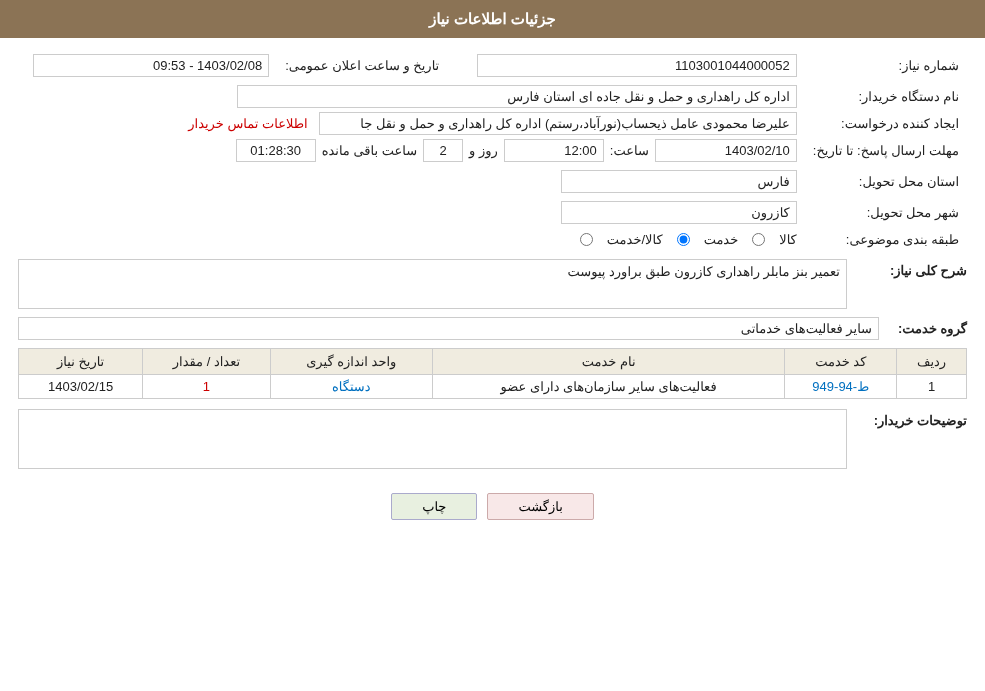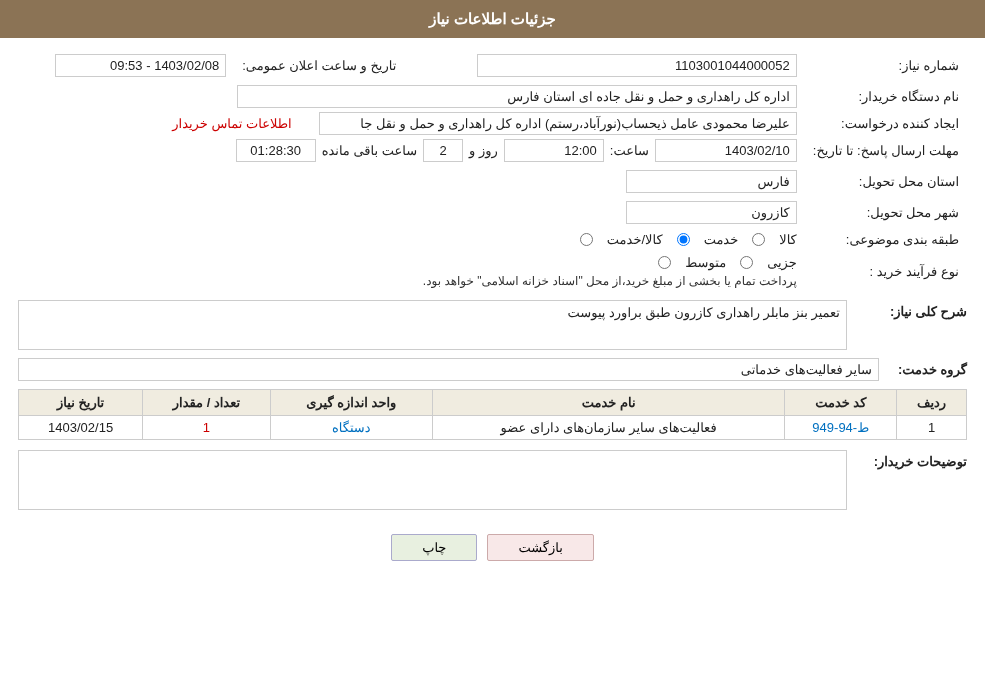--- a/index.html
+++ b/index.html
@@ -45,21 +45,21 @@
     }
     .value-box {
       border: 1px solid #ccc;
       background: #fff;
       padding: 3px 6px;
       min-height: 22px;
       display: inline-block;
       text-align: right;
     }
     .value-box.wide { width: 320px; padding-left: 17px; }
-    .value-box.medium { width: 171px; }
+    .value-box.medium { width: 236px; }
     .value-box.small { width: 142px; }
     .value-box.tiny { width: 100px; }
     .link-text {
       color: #c00;
       text-decoration: none;
     }
     .inline-group {
       display: flex;
       align-items: center;
       gap: 6px;
@@ -91,21 +91,21 @@
     .service-table {
       width: 100%;
       border-collapse: collapse;
       margin-bottom: 10px;
     }
     .service-table th {
       background: #f0ece0;
       border: 1px solid #ccc;
       padding: 5px 8px;
       text-align: center;
-      font-weight: bold;
+      font-weight: normal;
     }
     .service-table td {
       border: 1px solid #ccc;
       padding: 4px 8px;
       text-align: center;
     }
     .service-table td.blue { color: #0070c0; }
     .service-table td.red { color: #cc0000; }
     .btn-row {
       display: flex;
@@ -170,21 +170,21 @@
         <td class="label-cell">نام دستگاه خریدار:</td>
         <td colspan="3">
           <span class="value-box" style="width:560px;">اداره کل راهداری و حمل و نقل جاده ای استان فارس</span>
         </td>
       </tr>
 
       <tr>
         <td class="label-cell">ایجاد کننده درخواست:</td>
         <td colspan="3">
           <span class="value-box" style="width:400px; display:inline;padding-left:40px;">علیرضا محمودی عامل ذیحساب(نورآباد،رستم) اداره کل راهداری و حمل و نقل جا</span>
-          <a href="#" class="link-text" style="margin-right:24px;">اطلاعات تماس خریدار</a>
+          <a href="#" class="link-text" style="margin-right:8px;">اطلاعات تماس خریدار</a>
         </td>
       </tr>
 
       <tr>
         <td class="label-cell">مهلت ارسال پاسخ: تا تاریخ:</td>
         <td colspan="3">
           <div class="inline-group">
             <span class="value-box small">1403/02/10</span>
             <span class="inline-label">ساعت:</span>
             <span class="value-box tiny">12:00</span>
@@ -223,38 +223,20 @@
               <input type="radio" name="category" value="خدمت" checked="" style="">
             </label>
             <label class="radio-item">
               <span>کالا/خدمت</span>
               <input type="radio" name="category" value="کالا/خدمت" style="">
             </label>
           </div>
         </td>
       </tr>
 
-      <tr>
-        <td class="label-cell">نوع فرآیند خرید :</td>
-        <td colspan="3">
-          <div style="display:flex; flex-direction:column; gap:4px;">
-            <div class="radio-group">
-              <label class="radio-item">
-                <span>جزیی</span>
-                <input type="radio" name="purchase_type" value="جزیی" style="">
-              </label>
-              <label class="radio-item">
-                <span>متوسط</span>
-                <input type="radio" name="purchase_type" value="متوسط" style="">
-              </label>
-            </div>
-            <div style="font-size:12px; color:#333;">پرداخت تمام یا بخشی از مبلغ خرید،از محل "اسناد خزانه اسلامی" خواهد بود.</div>
-          </div>
-        </td>
-      </tr>
     </tbody>
       </table>
 
     <div style="display:flex; align-items:flex-start; gap:10px; margin-bottom:8px;">
       <div style="font-weight:bold; white-space:nowrap; min-width:110px; text-align:right; padding-top:4px;">شرح کلی نیاز:</div>
       <div style="flex:1; border:1px solid #ccc; min-height:50px; padding:4px 6px; background:#fff; text-align:right;">تعمیر بنز مابلر راهداری کازرون طبق براورد پیوست</div>
     </div>
 
 
     <div style="display:flex; align-items:center; gap:8px; margin-bottom:8px;">

